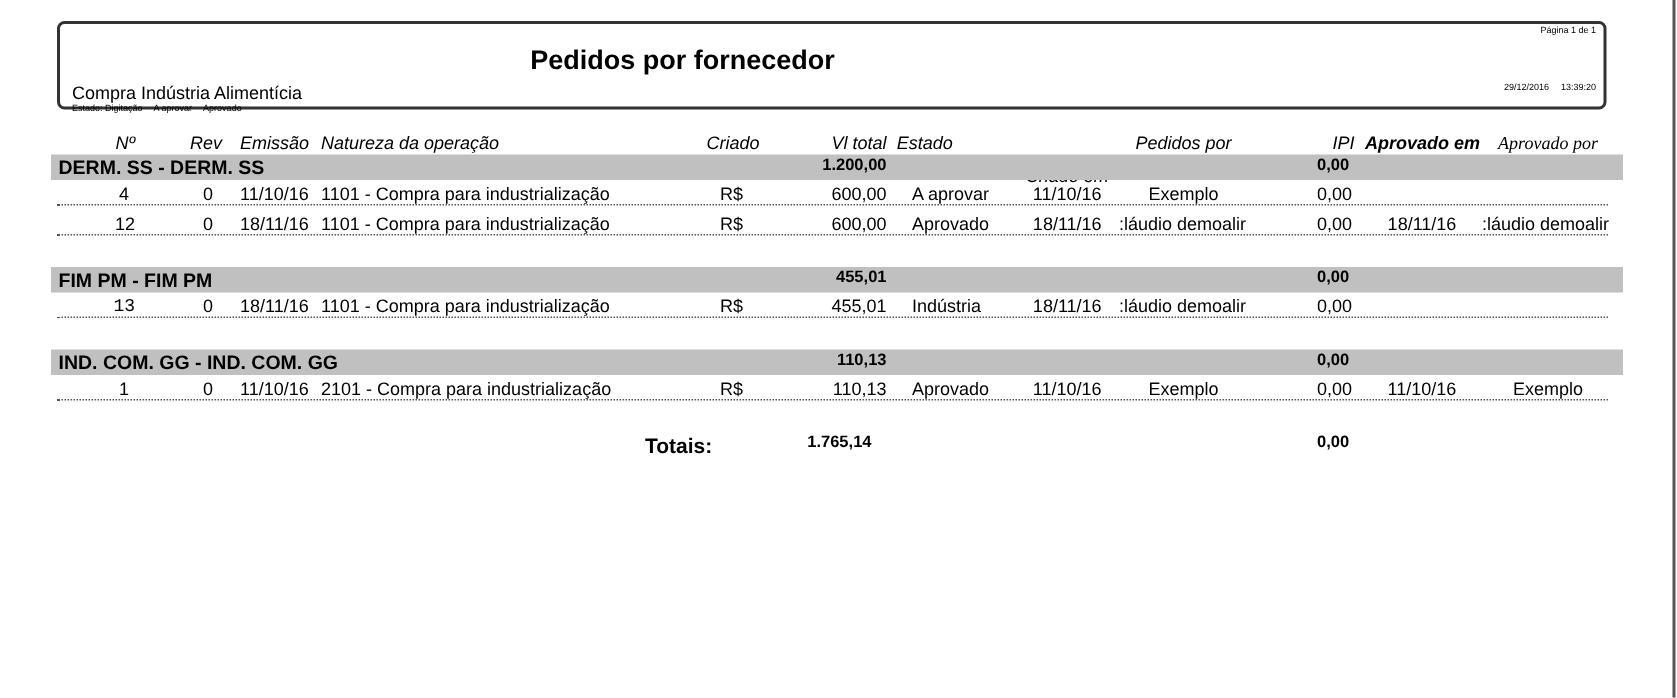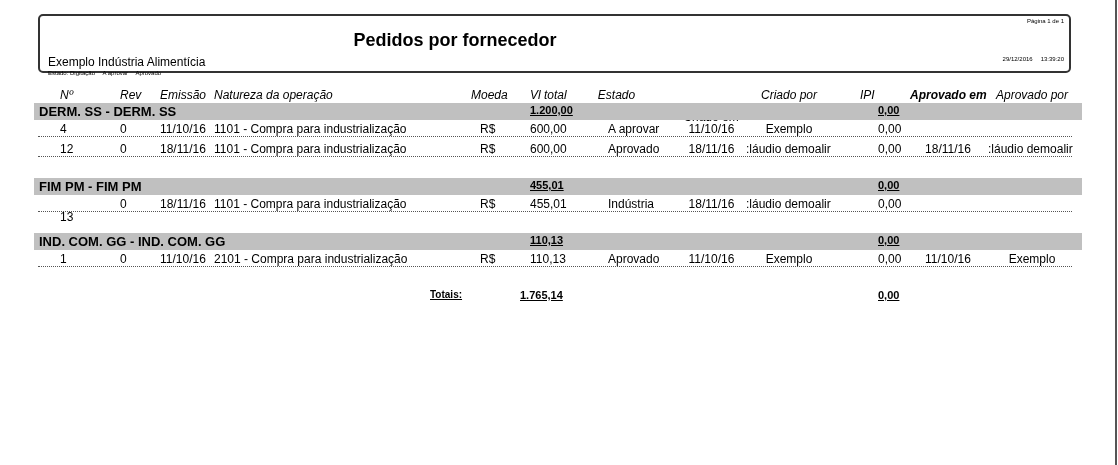--- a/index.html
+++ b/index.html
@@ -12,59 +12,59 @@
   .filters { position: absolute; left: 48px; top: 70px; font-size: 6px; }
   .filters span { margin-right: 6px; }
   .title { position: absolute; left: 0; width: 910px; top: 30px; text-align: center;
            font-size: 18px; font-weight: bold; }
   .page-info { position: absolute; right: 54px; top: 18px; font-size: 6px; }
   .datetime { position: absolute; right: 54px; top: 56px; font-size: 6px; }
   .datetime span + span { margin-left: 8px; }
 
   .cell { position: absolute; white-space: nowrap; font-size: 12px; }
   .colhdr { font-style: italic; top: 88px; }
-  .r { text-align: left; }
+  .r { text-align: right; }
   .c { text-align: center; }
 
   .group-bar { position: absolute; left: 34px; width: 1048px; height: 17px; background: #c0c0c0; }
   .group-name { position: absolute; left: 39px; font-size: 13px; font-weight: bold; white-space: nowrap; }
-  .bold { font-weight: bold; text-decoration: underline; }
+  .bold { font-weight: bold; }
   .dots { position: absolute; left: 38px; width: 1034px; height: 0; border-bottom: 1px dotted #555; }
 </style>
 </head>
 <body>
 
 <div class="right-edge"></div>
 
 <div class="header-box"></div>
 <div class="title">Pedidos por fornecedor</div>
-<div class="company">Exemplo Indústria Alimentícia</div>
+<div class="company">Compra Indústria Alimentícia</div>
 <div class="filters">
   <span>Estado: Digitação</span>
   <span>A aprovar</span>
   <span>Aprovado</span>
 </div>
 <div class="page-info">Página 1 de 1</div>
 <div class="datetime">
   <span>29/12/2016</span><span>13:39:20</span>
 </div>
 
 <div>
   <div class="cell colhdr r" style="left:60px;width:30px;">Nº</div>
   <div class="cell colhdr r" style="left:120px;width:28px;font-style:italic;">Rev</div>
   <div class="cell colhdr" style="left:160px;">Emissão</div>
   <div class="cell colhdr" style="left:214px;">Natureza da operação</div>
-  <div class="cell colhdr" style="left:471px;">Moeda</div>
+  <div class="cell colhdr" style="left:471px;">Criado</div>
   <div class="cell colhdr r" style="left:530px;width:61px;">Vl total</div>
   <div class="cell colhdr c" style="left:585px;width:63px;">Estado</div>
   <div class="cell colhdr c" style="left:680px;width:63px;margin-top:22px;">Criado em</div>
-  <div class="cell colhdr c" style="left:749px;width:80px;">Criado por</div>
+  <div class="cell colhdr c" style="left:749px;width:80px;">Pedidos por</div>
   <div class="cell colhdr r" style="left:860px;width:43px;">IPI</div>
   <div class="cell colhdr c" style="left:910px;width:76px;font-weight:bold;">Aprovado em</div>
-  <div class="cell colhdr c" style="left:990px;width:84px;">Aprovado por</div>
+  <div class="cell colhdr c" style="left:990px;width:84px;font-family:Liberation Serif, serif;">Aprovado por</div>
 </div>
 
 <div>
   <div class="group-bar" style="top:103px;"></div>
   <div class="group-name" style="top:104px;">DERM. SS - DERM. SS</div>
   <div class="cell r bold" style="left:530px;width:61px;top:104px;font-size:11px;">1.200,00</div>
   <div class="cell bold" style="left:878px;top:104px;font-size:11px;">0,00</div>
 
   <div>
     <div class="cell r" style="left:60px;width:26px;top:122px;">4</div>
@@ -99,21 +99,21 @@
   </div>
 </div>
 
 <div>
   <div class="group-bar" style="top:178px;"></div>
   <div class="group-name" style="top:179px;">FIM PM - FIM PM</div>
   <div class="cell r bold" style="left:530px;width:61px;top:179px;font-size:11px;">455,01</div>
   <div class="cell bold" style="left:878px;top:179px;font-size:11px;">0,00</div>
 
   <div>
-    <div class="cell r" style="left:60px;width:30px;top:210px;">13</div>
+    <div class="cell r" style="left:60px;width:30px;top:197px;font-family:Liberation Mono, monospace;">13</div>
     <div class="cell r" style="left:120px;width:22px;top:197px;">0</div>
     <div class="cell" style="left:160px;top:197px;">18/11/16</div>
     <div class="cell" style="left:214px;top:197px;">1101 - Compra para industrialização</div>
     <div class="cell" style="left:480px;top:197px;">R$</div>
     <div class="cell r" style="left:530px;width:61px;top:197px;">455,01</div>
     <div class="cell" style="left:608px;top:197px;">Indústria</div>
     <div class="cell c" style="left:680px;width:63px;top:197px;">18/11/16</div>
     <div class="cell" style="left:746px;top:197px;">:láudio demoalir</div>
     <div class="cell" style="left:878px;top:197px;">0,00</div>
     <div class="dots" style="top:211px;"></div>
@@ -137,16 +137,16 @@
     <div class="cell c" style="left:680px;width:63px;top:252px;">11/10/16</div>
     <div class="cell c" style="left:749px;width:80px;top:252px;">Exemplo</div>
     <div class="cell" style="left:878px;top:252px;">0,00</div>
     <div class="cell c" style="left:910px;width:76px;top:252px;">11/10/16</div>
     <div class="cell c" style="left:990px;width:84px;top:252px;">Exemplo</div>
     <div class="dots" style="top:266px;"></div>
   </div>
 </div>
 
 <div>
-  <div class="cell bold" style="left:430px;top:289px;font-size:10px;">Totais:</div>
+  <div class="cell bold" style="left:430px;top:289px;font-size:14px;">Totais:</div>
   <div class="cell r bold" style="left:520px;width:61px;top:289px;font-size:11px;">1.765,14</div>
   <div class="cell bold" style="left:878px;top:289px;font-size:11px;">0,00</div>
 </div>
 
 </body></html>

